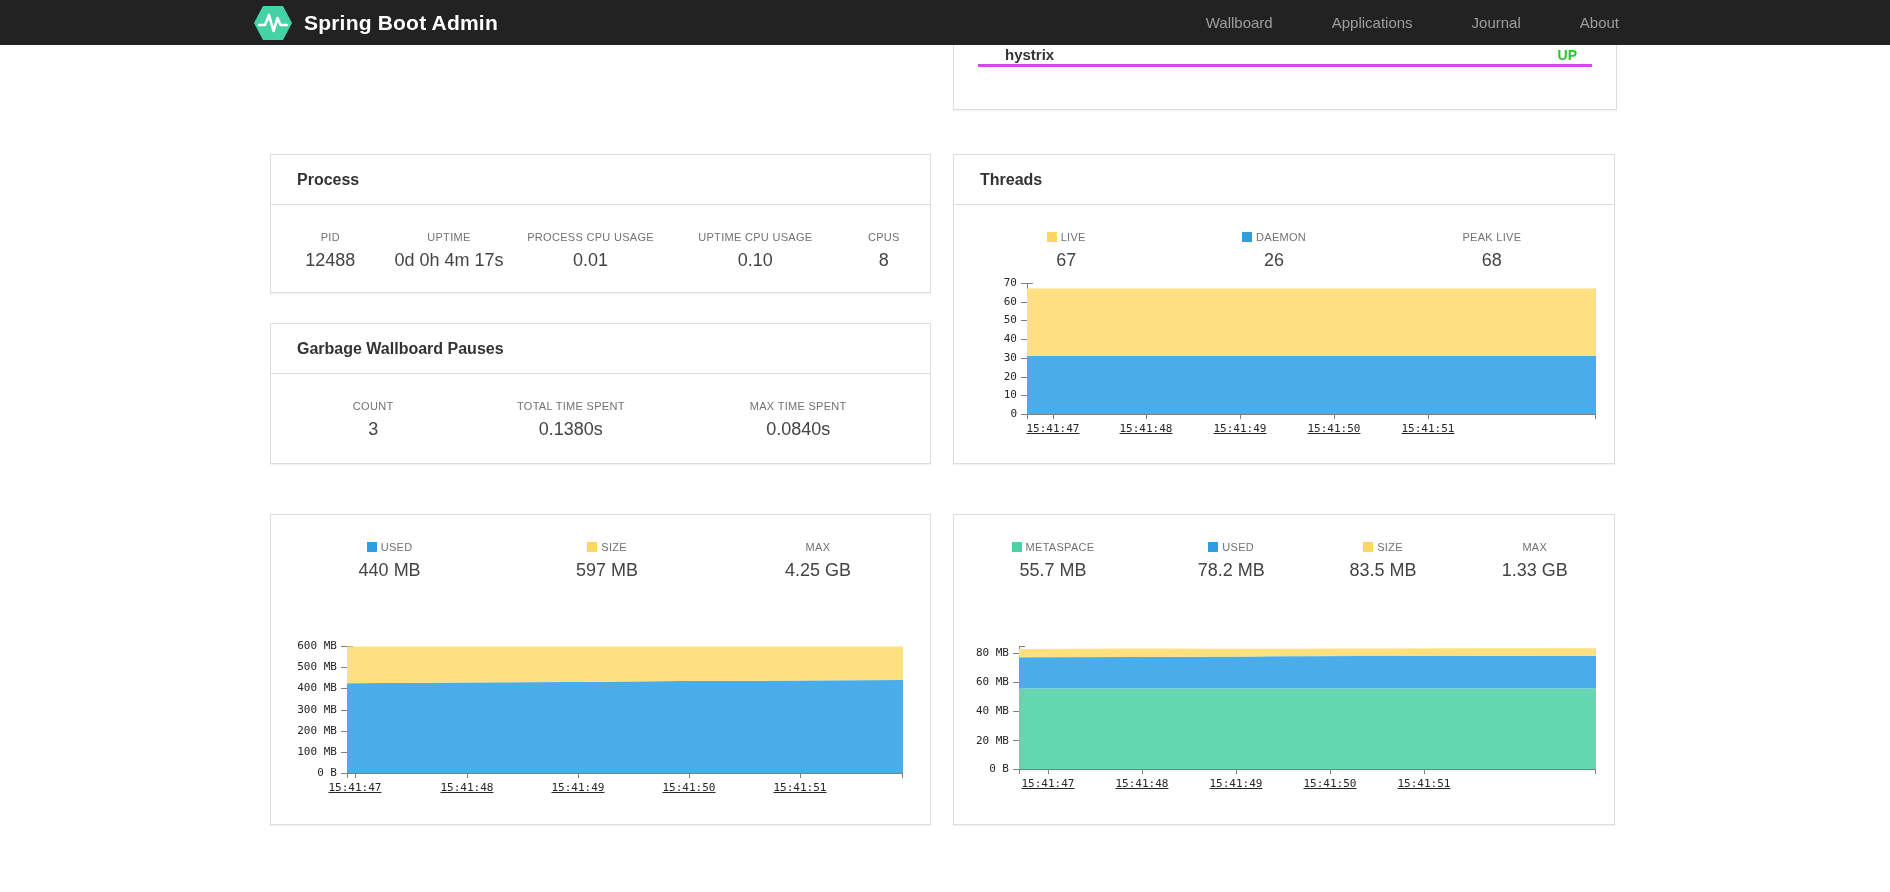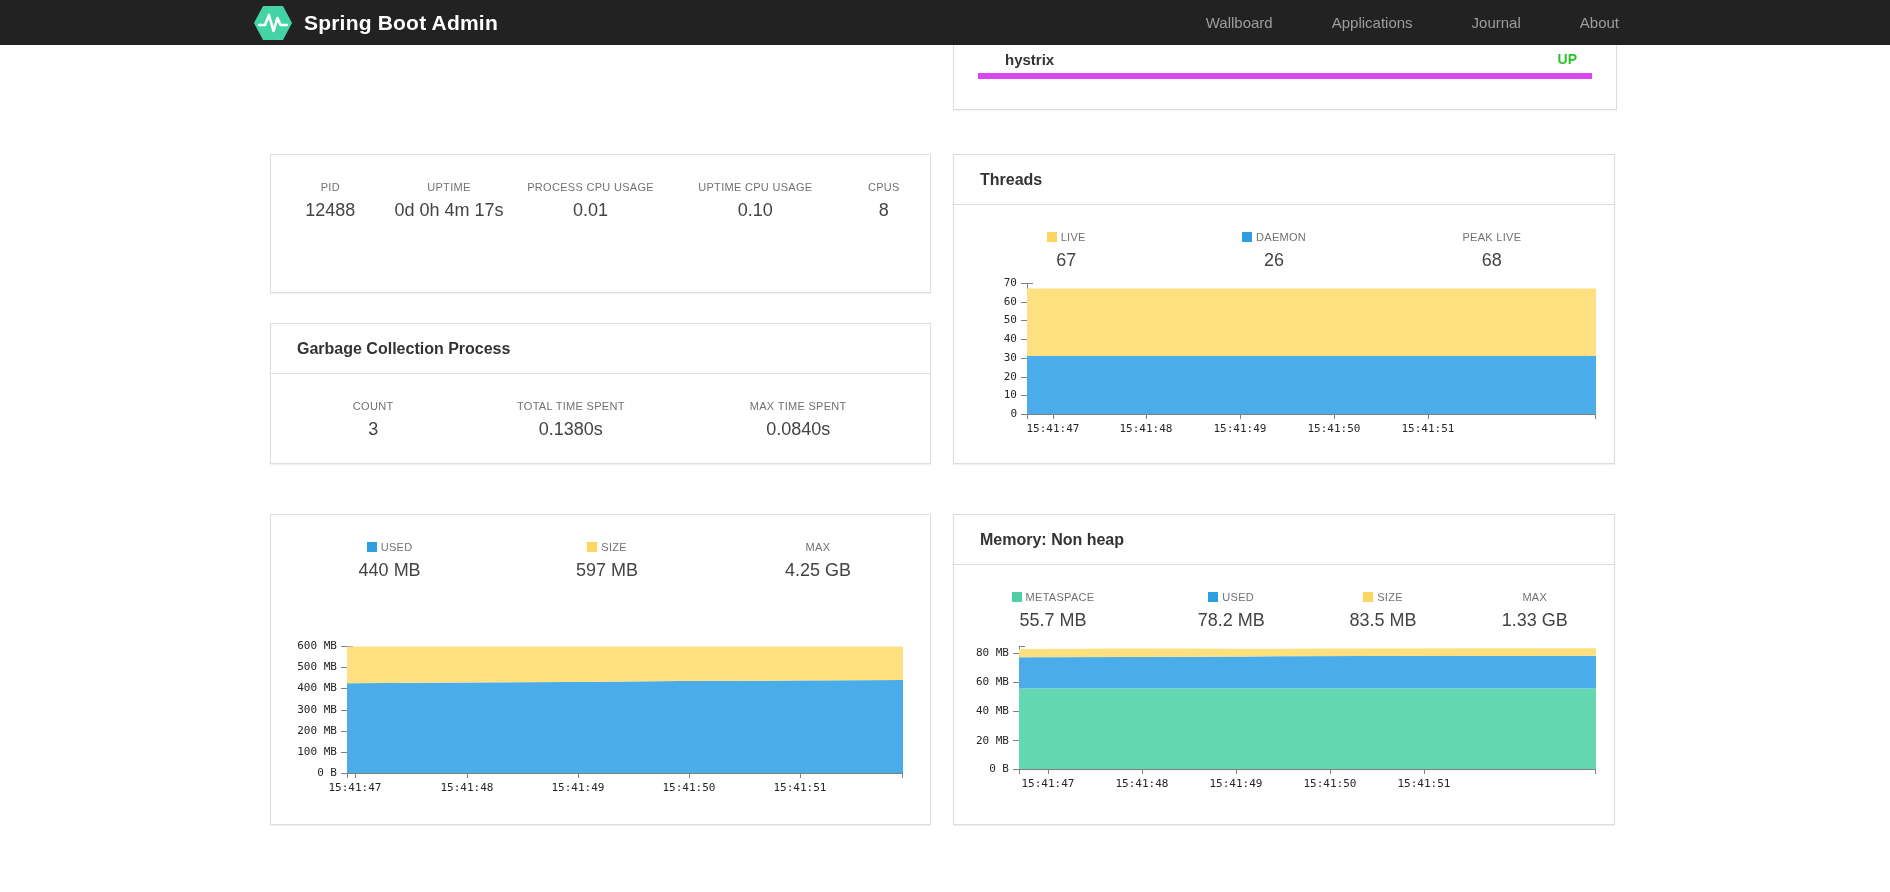--- a/index.html
+++ b/index.html
@@ -16,38 +16,38 @@
   .nav-link { color:#9d9d9d; font-size:15px; text-decoration:none; cursor:pointer;margin-left:32px; }
 
   
   .panel { position:absolute; background:#fff; border:1px solid #ddd;
            box-shadow:0 1px 1px rgba(0,0,0,.05); }
   .panel-heading { height:50px; line-height:50px; padding:0 26px; font-size:16px;
                    font-weight:bold; color:#333; border-bottom:1px solid #ddd; }
 
   
   .app-panel { border-top:none; }
-  .app-row { margin:0 24px; height:34px; display:flex; align-items:center;
-             border-bottom:6px solid #d946ef; }
+  .app-row { margin:0 24px; height:22px; display:flex; align-items:center;
+             border-bottom:3px solid #d946ef; }
   .app-name { padding-left:27px; font-size:15px; font-weight:bold; color:#333; }
   .app-status { margin-left:auto; padding-right:15px; font-size:14px; font-weight:bold; }
 
   
   .stats { display:flex; margin-top:26px; }
   .stat { text-align:center; }
   .stat-label { font-size:11px; color:#717171; letter-spacing:.3px; white-space:nowrap; }
   .stat-value { font-size:18px; color:#444; margin-top:7px; }
   .swatch { display:inline-block; width:10px; height:10px; margin-right:4px; vertical-align:-1px; }
 
   
   .chart { position:absolute; left:0; top:0; right:0; bottom:0; }
   .tick-label { position:absolute; font:11px "DejaVu Sans Mono", monospace; color:#262626;
                 line-height:14px; white-space:nowrap; }
   .ylab { text-align:right; width:67px; }
-  .xlab { text-align:center; width:84px; }
+  .xlab { text-align:center; width:84px;text-decoration:underline; }
   .cline { position:absolute; background:#808080; }
 </style>
 </head>
 <body>
 
 <div class="navbar">
   <div class="navbar-inner">
     <a class="brand">
       <span style="display:inline-flex;">
         <svg width="40" height="40" viewBox="0 0 40 40">
@@ -67,20 +67,21 @@
 </div>
 
 <div class="panel app-panel" style="left:953px; top:45px; width:664px; height:65px;">
   <div class="app-row">
     <span class="app-name">hystrix</span>
     <span class="app-status" style="color: rgb(43, 196, 43); text-align: right;">UP</span>
   </div>
 </div>
 
 <div class="panel" style="left:270px; top:154px; width:661px; height:139px;">
+  <div class="panel-heading">Process</div>
   <div class="stats">
     <div class="stat" style="width:18%">
       <div class="stat-label">PID</div>
       <div class="stat-value">12488</div>
     </div>
     <div class="stat" style="width:18%">
       <div class="stat-label">UPTIME</div>
       <div class="stat-value">0d 0h 4m 17s</div>
     </div>
     <div class="stat" style="width:25%">
@@ -92,21 +93,21 @@
       <div class="stat-value">0.10</div>
     </div>
     <div class="stat" style="width:14%">
       <div class="stat-label">CPUS</div>
       <div class="stat-value">8</div>
     </div>
   </div>
 </div>
 
 <div class="panel" style="left:270px; top:323px; width:661px; height:141px;">
-  <div class="panel-heading">Garbage Collection Process</div>
+  <div class="panel-heading">Garbage Wallboard Pauses</div>
   <div class="stats">
     <div class="stat" style="width:31%">
       <div class="stat-label">COUNT</div>
       <div class="stat-value">3</div>
     </div>
     <div class="stat" style="width:29%">
       <div class="stat-label">TOTAL TIME SPENT</div>
       <div class="stat-value">0.1380s</div>
     </div>
     <div class="stat" style="width:40%">
@@ -219,21 +220,20 @@
       <div class="cline" style="left:529px;top:258px;width:1px;height:5px"></div>
       <div class="tick-label xlab" style="left:487px;top:266px">15:41:51</div>
       <svg width="556" height="127" style="position:absolute;left:76px;top:131px">
         <path d="M0.0,127.0 L111.2,127.0 L222.4,127.0 L333.6,127.0 L444.8,127.0 L556.0,127.0 L556.0,33.9 L444.8,34.5 L333.6,35.1 L222.4,36.0 L111.2,36.6 L0.0,37.3 Z" fill="#4aade9"></path>
         <path d="M0.0,37.3 L111.2,36.6 L222.4,36.0 L333.6,35.1 L444.8,34.5 L556.0,33.9 L556.0,0.6 L444.8,0.6 L333.6,0.6 L222.4,0.6 L111.2,0.6 L0.0,0.6 Z" fill="#fde180"></path>
       </svg>
     </div>
 </div>
 
 <div class="panel" style="left:953px; top:514px; width:662px; height:311px;">
-  <div class="panel-heading">Memory: Non heap</div>
   <div class="stats">
     <div class="stat" style="width:30%">
       <div class="stat-label"><span class="swatch" style="background: rgb(78, 207, 164);"></span><span>METASPACE</span></div>
       <div class="stat-value">55.7 MB</div>
     </div>
     <div class="stat" style="width:24%">
       <div class="stat-label"><span class="swatch" style="background: rgb(45, 159, 224);"></span><span>USED</span></div>
       <div class="stat-value">78.2 MB</div>
     </div>
     <div class="stat" style="width:22%">

